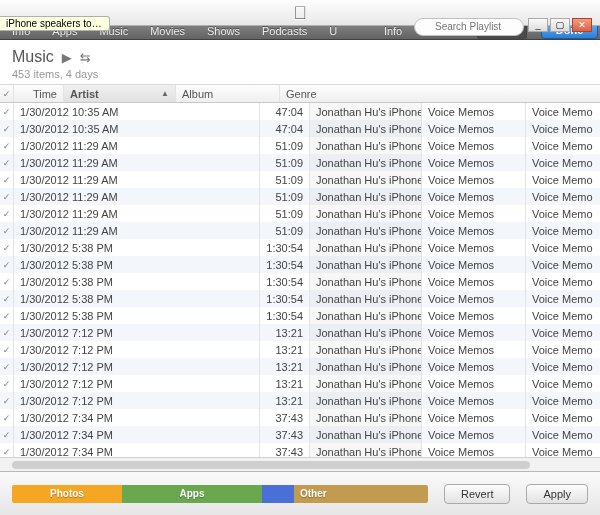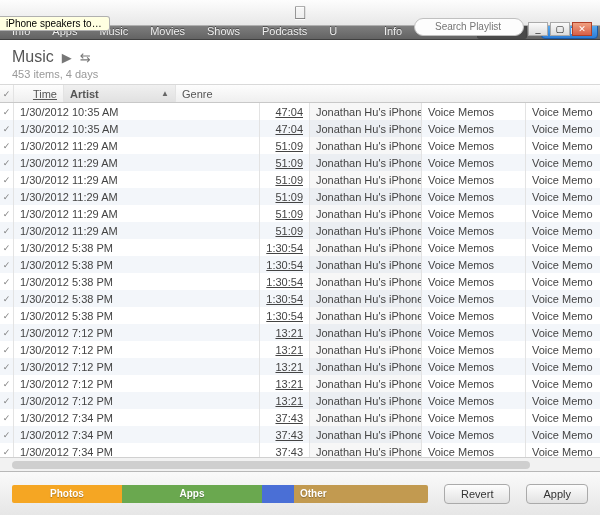--- a/index.html
+++ b/index.html
@@ -2,21 +2,21 @@
 <html><head>
 <meta charset="utf-8">
 <style>
 * { margin: 0; padding: 0; box-sizing: border-box; font-family: "Lucida Grande", "Segoe UI", Arial, sans-serif; font-size: 11px; }
 body { width: 600px; height: 515px; background: #fff; overflow: hidden; display: flex; flex-direction: column; }
 
 
 .titlebar { height: 26px; background: linear-gradient(#fdfdfd,#e8e8e8); border-bottom: 1px solid #b0b0b0; display: flex; align-items: center; position: relative; }
 .tooltip-remnant { position: absolute; left: 0; top: 16px; background: #ffffe1; border: 1px solid #b0b0b0; border-left: none; border-radius: 0 3px 3px 0; padding: 1px 6px; font-size: 10px; z-index: 5; max-width: 110px; overflow: hidden; text-overflow: ellipsis; white-space: nowrap;}
 .apple-logo { position: absolute; left: 50%; transform: translateX(-50%); top: 3px; font-size: 18px; color: #6b6b6b; text-shadow: 0 1px 0 #fff;}
-.search-wrap { margin-left: auto; margin-right: 6px; display: flex; align-items: flex-end; margin-top: 28px;}
+.search-wrap { margin-left: auto; margin-right: 6px; display: flex; align-items: flex-start; margin-top: 28px;}
 .search-field { width: 110px; height: 18px; border: 1px solid #c0c0c0; border-radius: 9px; padding: 0 8px 0 20px; font-size: 10px; color: #888; background: #fdfdfd; position: relative; }
 .search-container { position: relative; margin-right: 4px;}
 .search-icon-g { position: absolute; left: 6px; top: 3px; font-size: 10px; color: #888; pointer-events: none;}
 .win-btns { display: flex; gap: 2px; margin-right: 2px;}
 .win-btn { width: 20px; height: 14px; border: 1px solid #aaa; background: linear-gradient(#fafafa,#dcdcdc); font-size: 9px; display: flex; align-items: center; justify-content: center; }
 .win-btn.close { background: linear-gradient(#f0a080,#d86048); color:#fff; border-color:#b04028;}
 
 
 .navbar { height: 14px; background: linear-gradient(#7e7e7e,#636363); display: flex; align-items: flex-end; padding: 0 8px; gap: 14px; color: #eee; font-size: 11px; border-bottom: 1px solid #404040;}
 .nav-item { color: #eee; cursor: pointer; text-shadow: 0 -1px 0 rgba(0,0,0,0.4); padding: 2px 4px;}
@@ -30,21 +30,21 @@
 .play-icon, .shuffle-icon { color: #777; font-size: 13px; cursor: pointer;}
 .subheader-count { color: #999; font-size: 11px; margin-top: 2px;}
 
 
 .table-wrap { flex: 1; overflow: hidden; position: relative;}
 .thead { display: flex; height: 18px; background: linear-gradient(#fdfdfd,#efefef); border-bottom: 1px solid #c8c8c8; color: #555; font-size: 10px;}
 .th, .td { display: flex; align-items: center; padding: 0 6px; border-right: 1px solid #e3e3e3; overflow: hidden; white-space: nowrap;}
 .th { cursor: pointer; }
 .col-check { width: 14px; padding: 0 2px; justify-content: center;}
 .col-name { flex: 1; min-width: 80px;}
-.col-time { width: 50px; justify-content: flex-end; text-decoration: underline;}
+.col-time { width: 50px; justify-content: flex-end;}
 .col-artist { width: 112px; background: linear-gradient(#f0f0f0,#e1e1e1);}
 .th.col-artist { font-weight: bold; }
 .sort-arrow { margin-left: auto; font-size: 8px; color: #666;}
 .col-album { width: 104px;}
 .col-genre { width: 74px; border-right: none;}
 .tbody { overflow-y: auto; height: calc(100% - 18px);}
 .tr { display: flex; height: 17px; font-size: 10px; color: #444;}
 .tr:nth-child(odd){ background: #fff;}
 .tr:nth-child(even){ background: #f3f6fa;}
 .check-glyph { color: #808080; font-size: 9px;}
@@ -108,20 +108,21 @@
 <div class="table-wrap">
   <div class="thead">
     <div class="th col-check">
         <span class="check-glyph">✓</span>
       </div>
     <div class="th col-time">Time</div>
     <div class="th col-artist">
         <span>Artist</span>
         <span class="sort-arrow">▲</span>
       </div>
+    <div class="th col-album">Album</div>
     <div class="th col-genre">Genre</div>
   </div>
   <div class="tbody" id="tbody">
       <div class="tr">
         <div class="td col-check">
           <span class="check-glyph">✓</span>
         </div>
         <div class="td col-name">1/30/2012 10:35 AM</div>
         <div class="td col-time">47:04</div>
         <div class="td col-artist">Jonathan Hu's iPhone</div>

